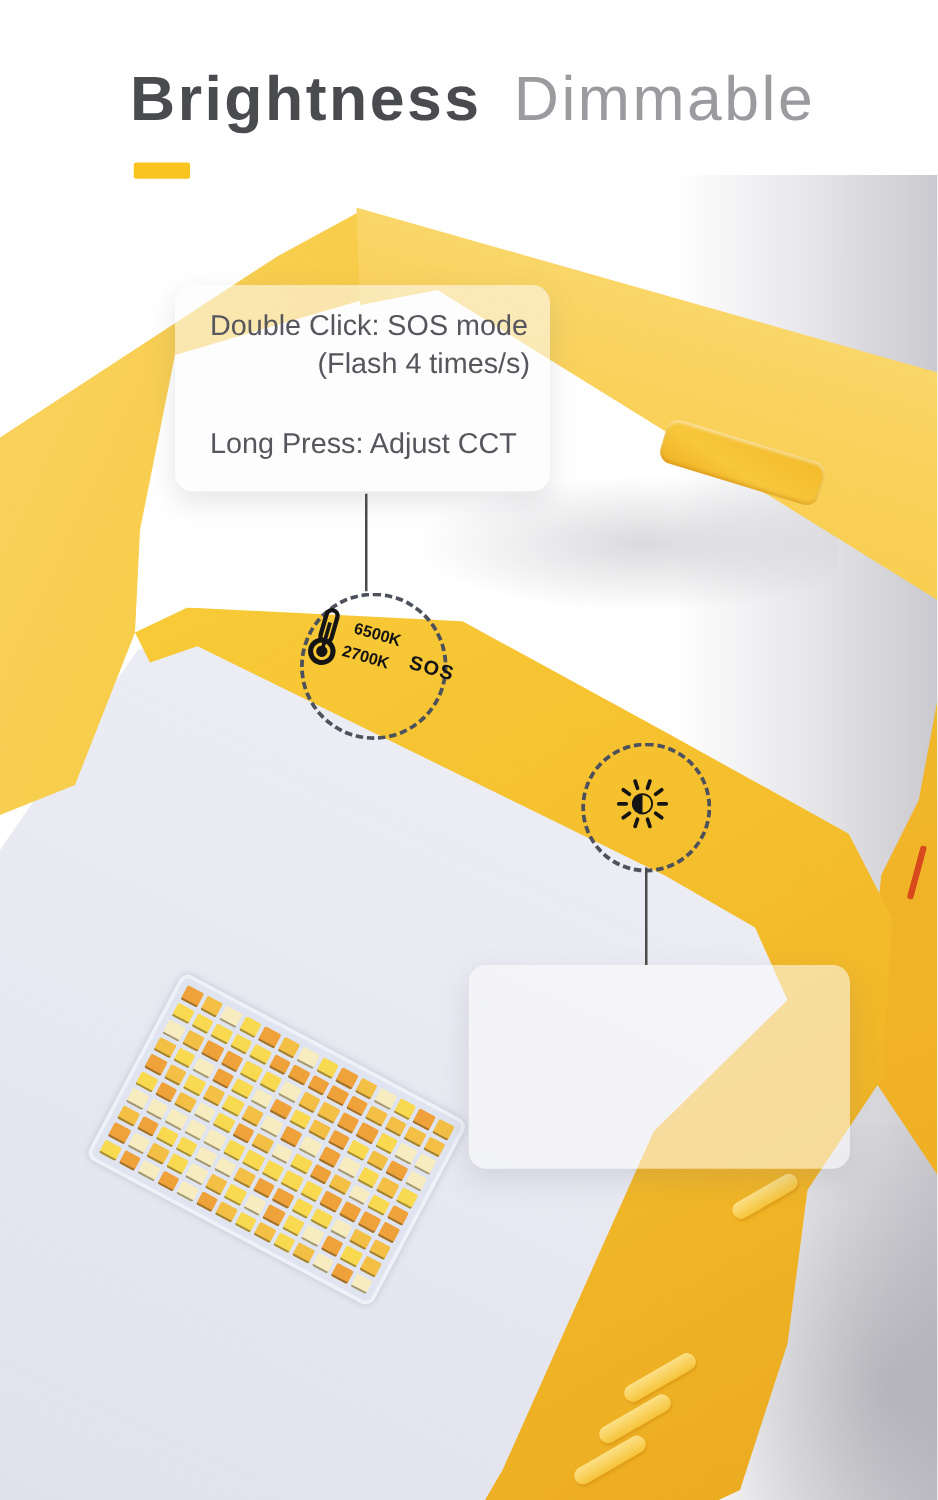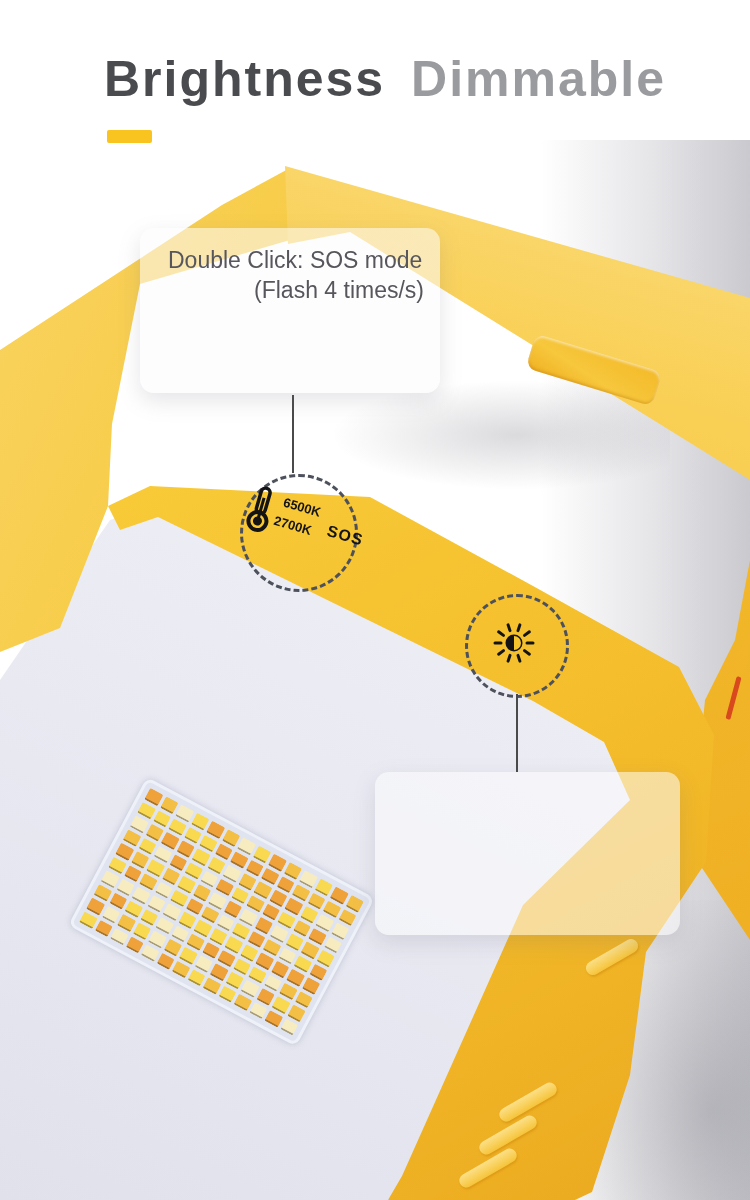--- a/index.html
+++ b/index.html
@@ -2,21 +2,21 @@
 <html><head>
 <meta charset="utf-8">
 <style>
   html,body{margin:0;padding:0;}
   body{width:750px;height:1200px;position:relative;overflow:hidden;
        background:#ffffff;font-family:"Liberation Sans",sans-serif;}
 
   
   .title{position:absolute;left:104px;top:50px;font-size:50px;letter-spacing:2px;white-space:nowrap;}
   .title .primary{font-weight:700;color:#4a4b4f;}
-  .title .secondary{font-weight:700;color:#9a9b9f;margin-left:10px;}
+  .title .secondary{font-weight:400;color:#9a9b9f;margin-left:10px;}
   .title-bar{position:absolute;left:107px;top:130px;width:45px;height:13px;
              background:#f9c41f;border-radius:2px;}
 
   
   .shade-right{position:absolute;left:540px;top:140px;width:210px;height:1060px;
     background:linear-gradient(90deg,rgba(190,190,197,0) 0%,rgba(186,186,194,.38) 55%,rgba(168,168,177,.62) 100%);}
   .shade-under-bar{position:absolute;left:330px;top:380px;width:340px;height:110px;
     background:radial-gradient(ellipse at 55% 50%,rgba(150,150,158,.35),rgba(150,150,158,0) 70%);}
   .shade-corner{position:absolute;left:560px;top:900px;width:190px;height:300px;
     background:radial-gradient(ellipse at 80% 70%,rgba(140,140,148,.45),rgba(140,140,148,0) 75%);}
@@ -284,20 +284,21 @@
     <path d="M22 15 a7 7 0 0 1 0 14 z" fill="#f6c52e"></path>
   </svg>
 
   <div class="leader leader-cct"></div>
   <div class="leader leader-power"></div>
 </div>
 
 <div class="note note-cct">
   <div>Double Click: SOS mode</div>
   <div class="r">(Flash 4 times/s)</div>
+  <div class="gap1">Long Press: Adjust CCT</div>
 </div>
 
 <div class="note note-power">
 </div>
 
 <div class="title">
   <span class="primary">Brightness</span>
   <span class="secondary">Dimmable</span>
 </div>
 <div class="title-bar"></div>

